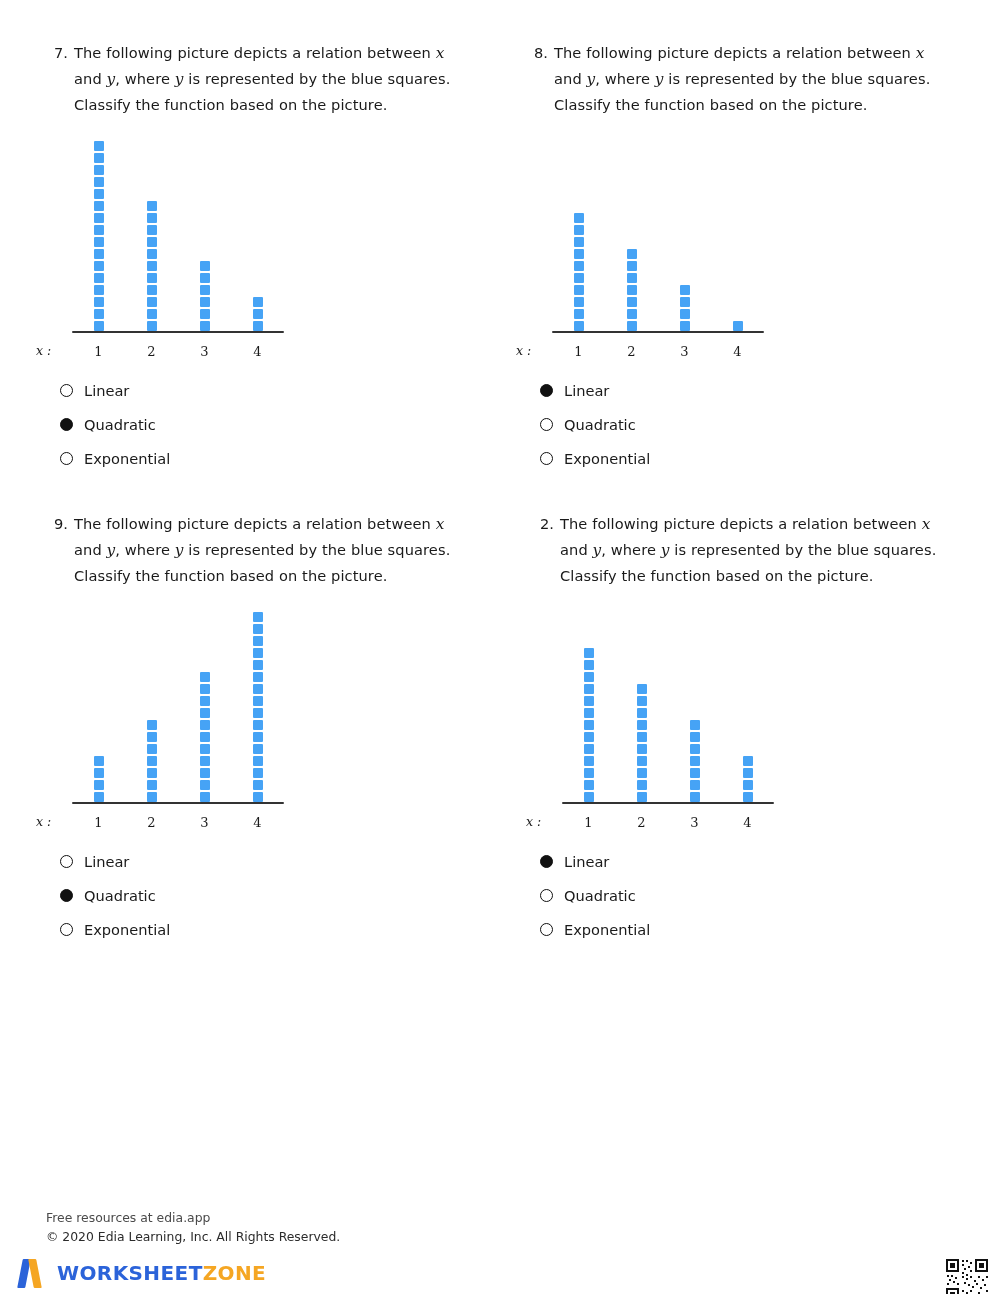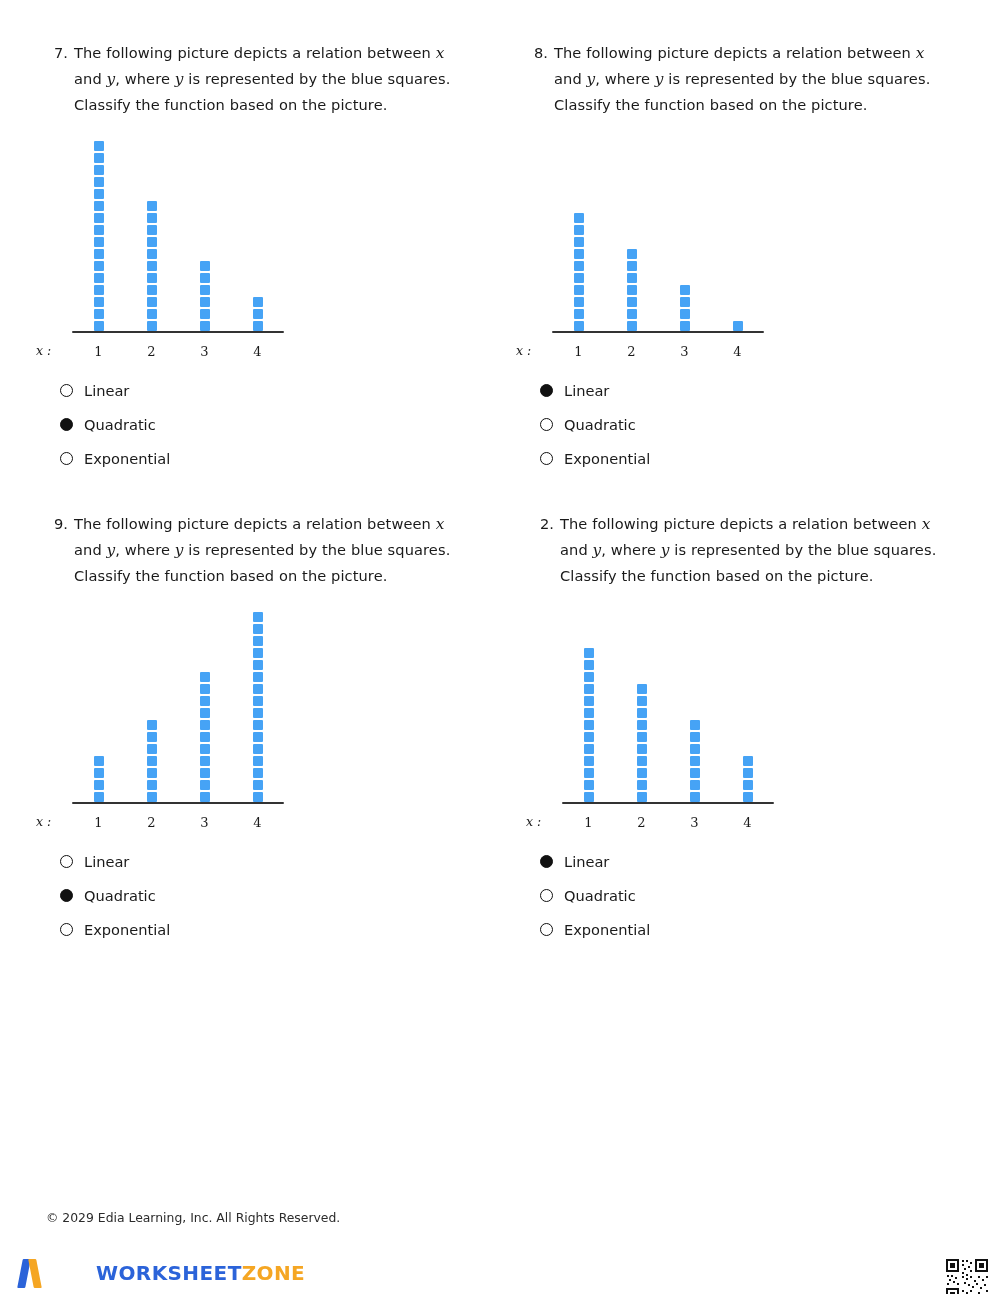--- a/index.html
+++ b/index.html
@@ -204,21 +204,21 @@
     left: 13px;
     background: #f5a623;
     transform: skewX(11deg);
     border-radius: 1px;
   }
   .wz-word {
     font-size: 20px;
     font-weight: bold;
     letter-spacing: 0.4px;
   }
-  .wz-word .ws { color: #2b63d9; margin-left: 39px; }
+  .wz-word .ws { color: #2b63d9; }
   .wz-word .zn { color: #f5a623; }
 
   .scan-text {
     position: absolute;
     right: 72px;
     top: 6px;
     font-size: 20.5px;
     color: #1a1a1a;
     white-space: nowrap;
   }
@@ -544,21 +544,22 @@
           <div class="choice">
             <span class="radio"></span>
             <span>Exponential</span>
           </div>
         </div>
     </div>
 
   </div>
 
   <div class="footer-text">
-    <div class="line2">© 2029 Edia Learning, Inc. All Rights Reserved.</div>
+    <div class="line1">Free resources at edia.app</div>
+    <div class="line2">© 2020 Edia Learning, Inc. All Rights Reserved.</div>
   </div>
 
   <div class="footer-bar">
     <div class="wz-logo">
       <span class="wz-mark">
         <span class="v1"></span>
           <span class="v2"></span>
       </span>
       <span class="wz-word">
         <span class="ws">WORKSHEET</span><span class="zn">ZONE</span>

